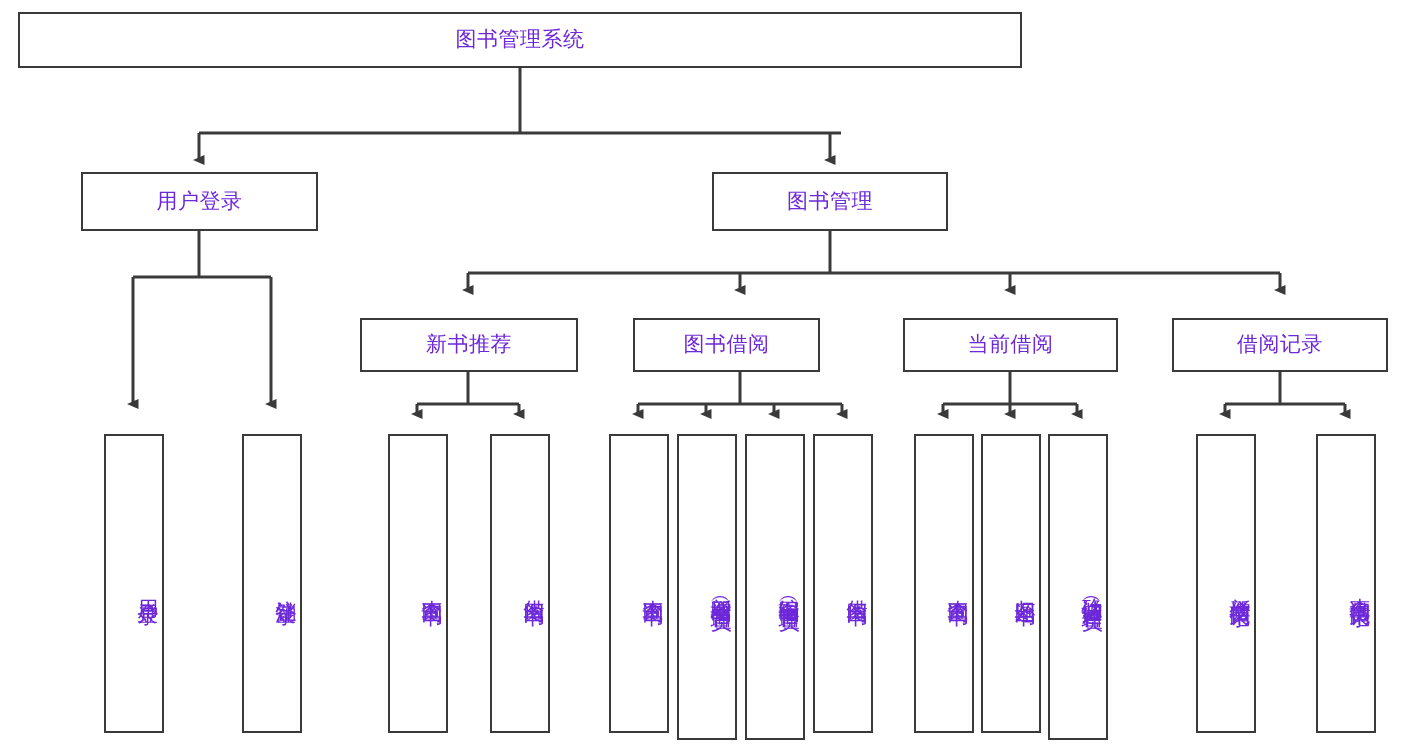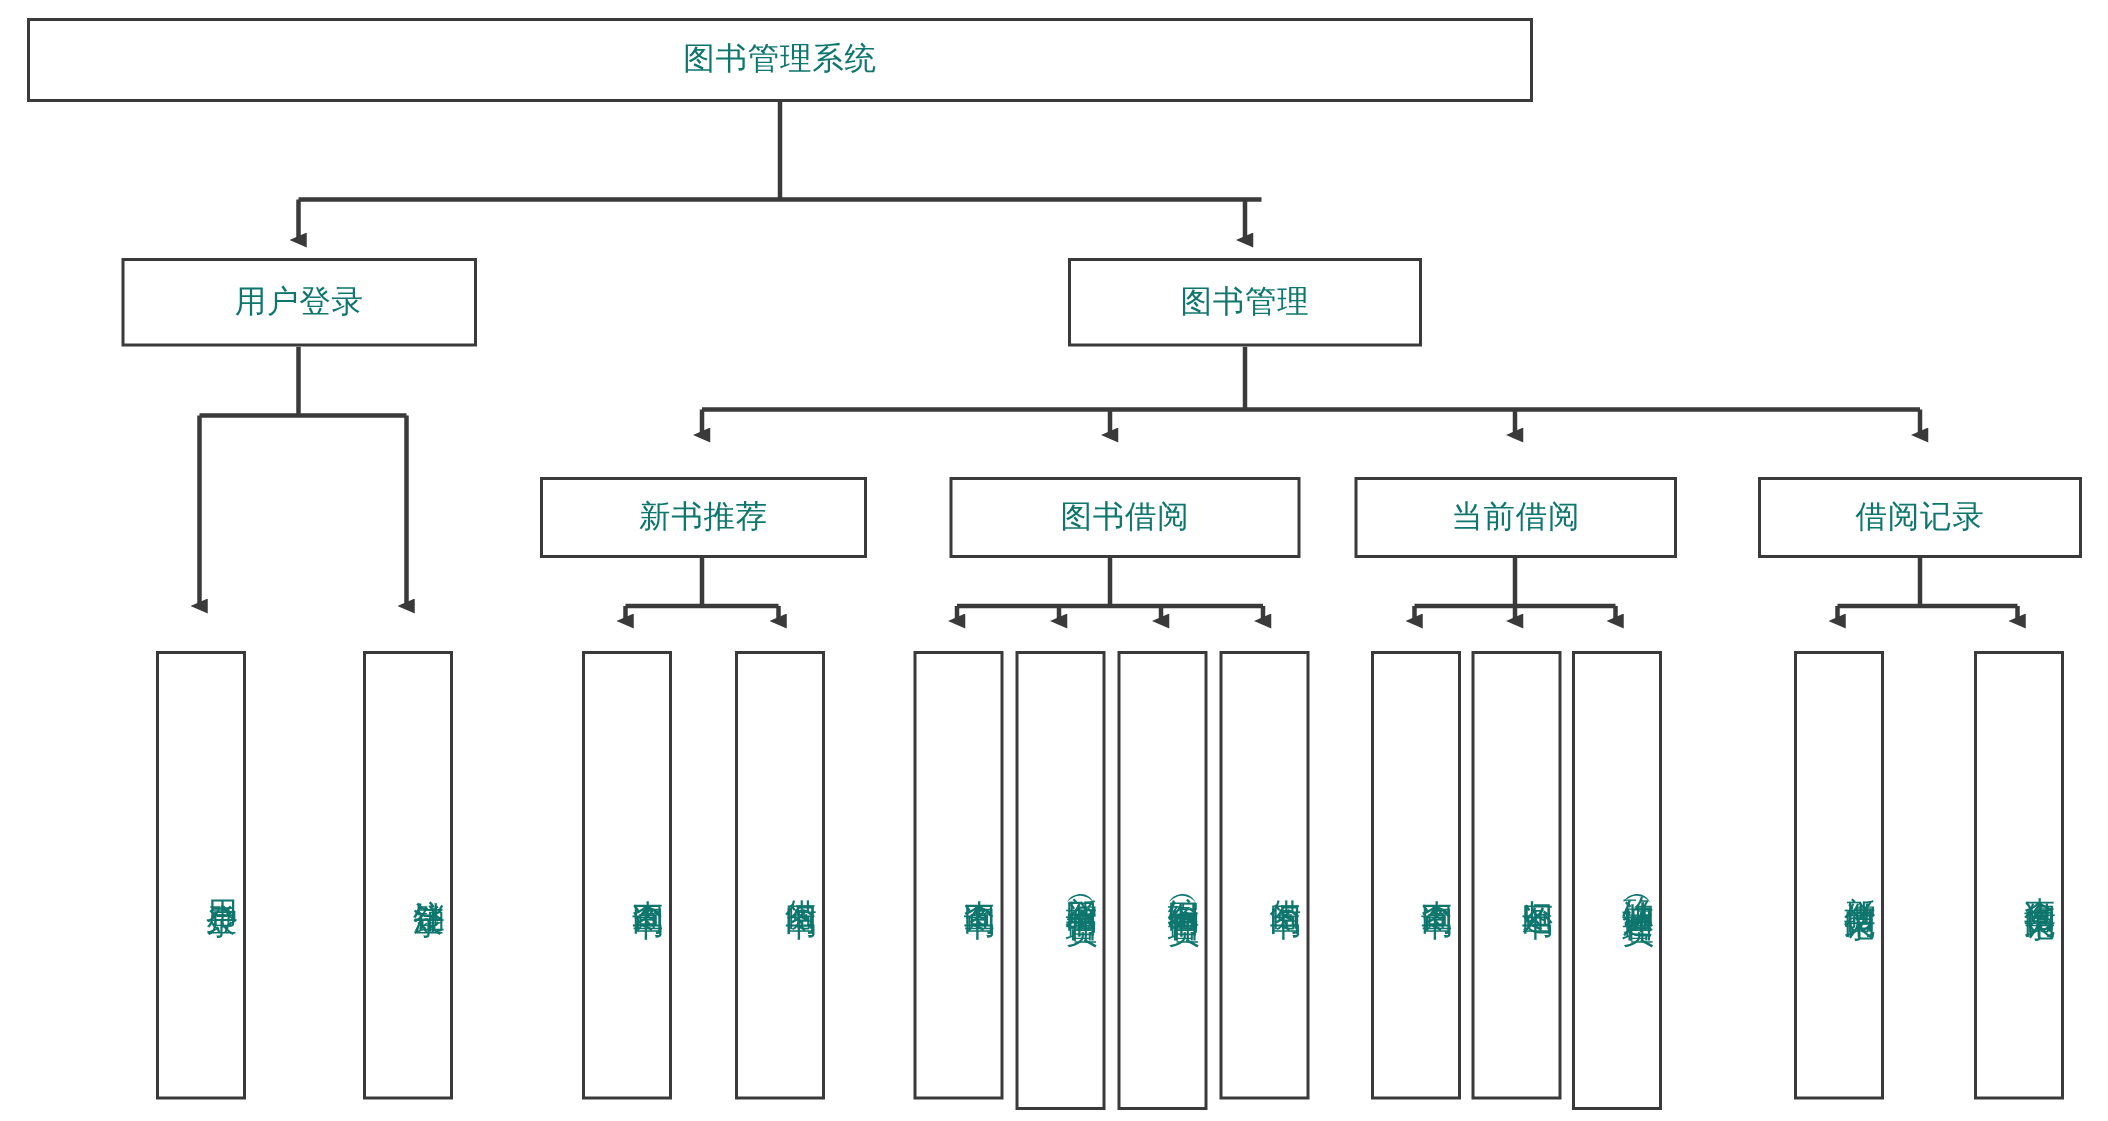--- a/index.html
+++ b/index.html
@@ -18,21 +18,21 @@
     overflow: hidden;
   }
   .node {
     position: absolute;
     box-sizing: border-box;
     border: 2.5px solid #3a3a3a;
     background: #ffffff;
     display: flex;
     align-items: center;
     justify-content: center;
-    color: #0f766e;
+    color: #6d28d9;
   }
   .node-h {
     font-size: 21px;
     letter-spacing: 0.5px;
     line-height: 1.2;
   }
   .node-v {
     writing-mode: vertical-rl;
     text-orientation: upright;
     font-size: 21px;
@@ -114,21 +114,21 @@
       <path d="M1345,404 L1345,414" marker-end="url(#arrow)"></path>
     </g>
   </svg>
 
   <div class="node node-h" style="left:18px; top:12px; width:1004px; height:56px;">图书管理系统</div>
 
   <div class="node node-h" style="left:81px; top:172px; width:237px; height:59px;">用户登录</div>
   <div class="node node-h" style="left:712px; top:172px; width:236px; height:59px;">图书管理</div>
 
   <div class="node node-h" style="left:360px; top:318px; width:218px; height:54px;">新书推荐</div>
-  <div class="node node-h" style="left:633px; top:318px; width:234px; height:54px;">图书借阅</div>
+  <div class="node node-h" style="left:633px; top:318px; width:187px; height:54px;">图书借阅</div>
   <div class="node node-h" style="left:1172px; top:318px; width:216px; height:54px;">借阅记录</div>
   <div class="node node-h" style="left:903px; top:318px; width:215px; height:54px;">当前借阅</div>
 
   <div class="node node-v" style="left:104px; top:434px; width:60px; height:299px;">用户登录</div>
   <div class="node node-v" style="left:242px; top:434px; width:60px; height:299px;">注销登录</div>
 
   <div class="node node-v" style="left:388px; top:434px; width:60px; height:299px;">查询图书</div>
   <div class="node node-v" style="left:490px; top:434px; width:60px; height:299px;">借阅图书</div>
 
   <div class="node node-v" style="left:609px; top:434px; width:60px; height:299px;">查询图书</div>

